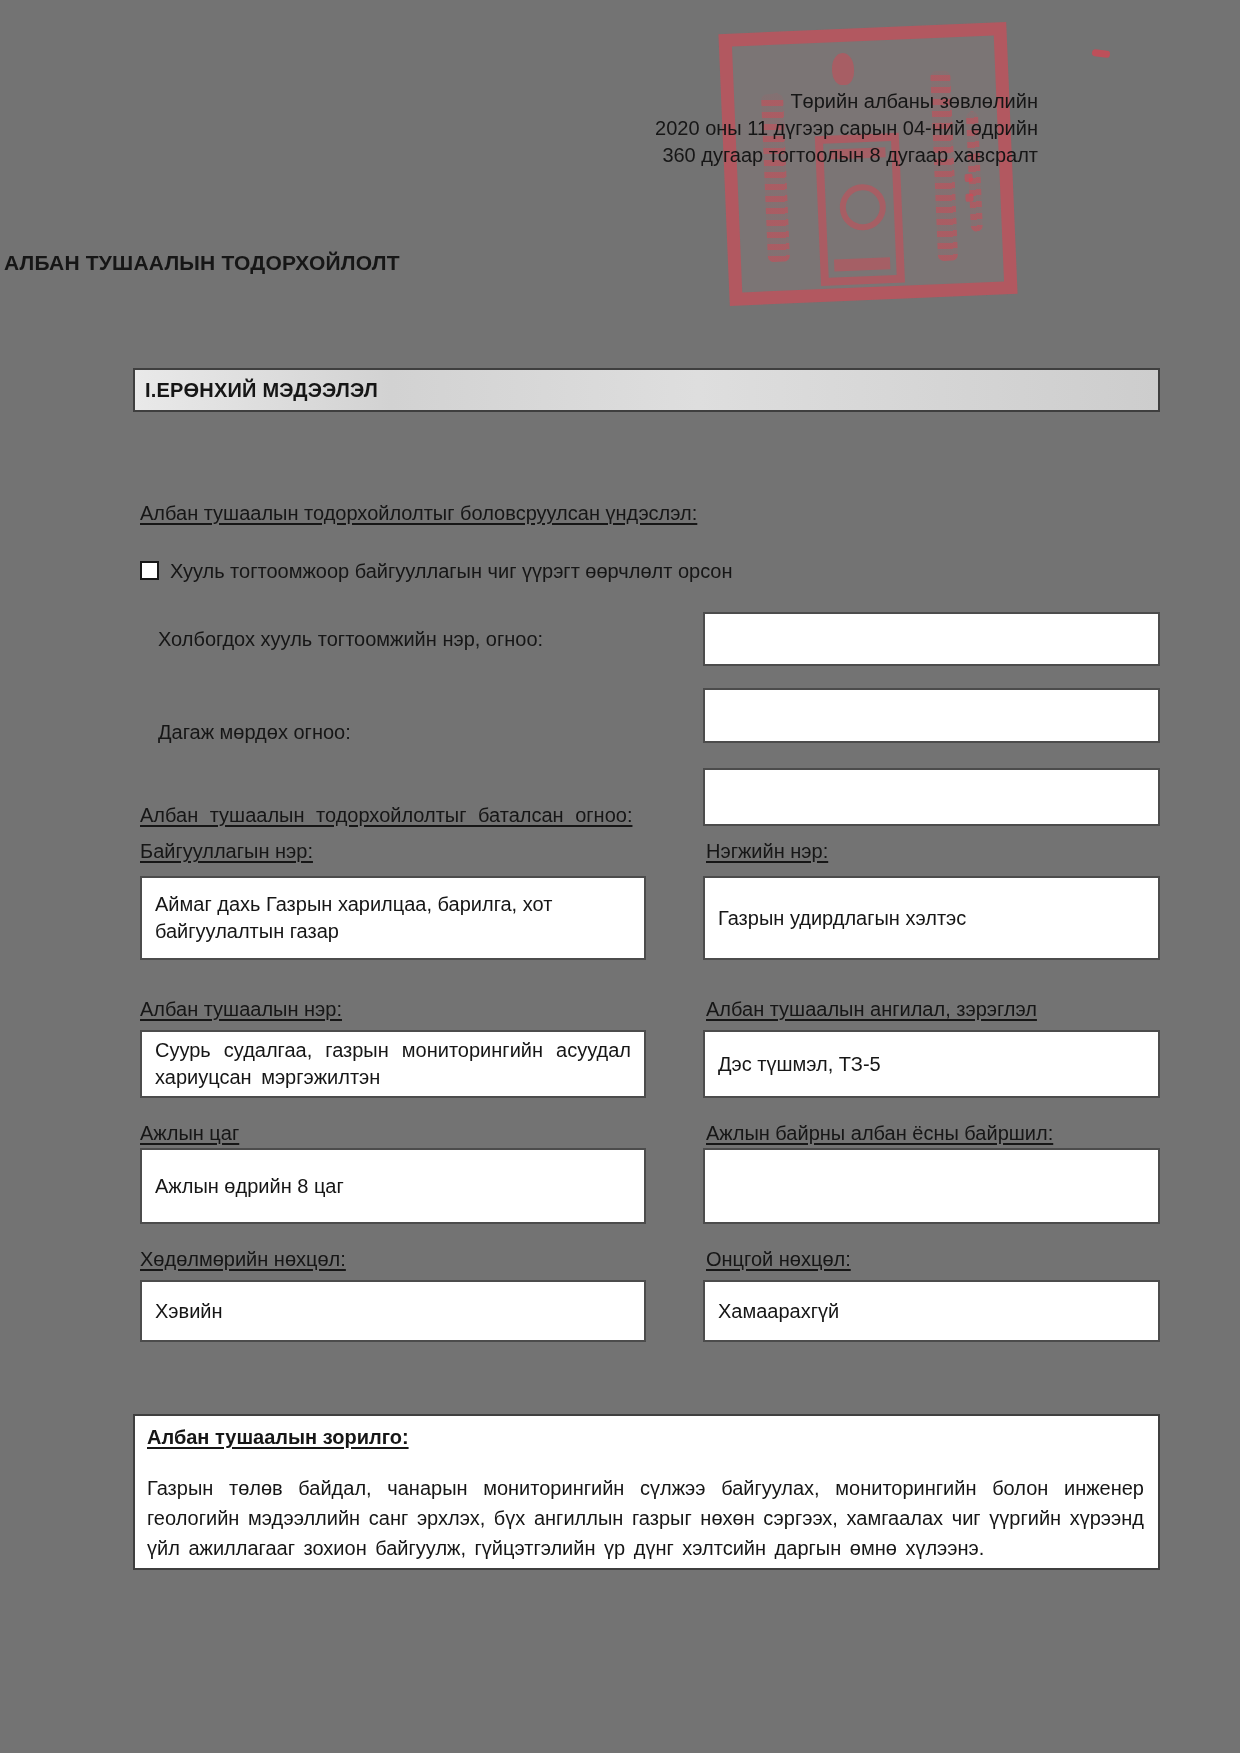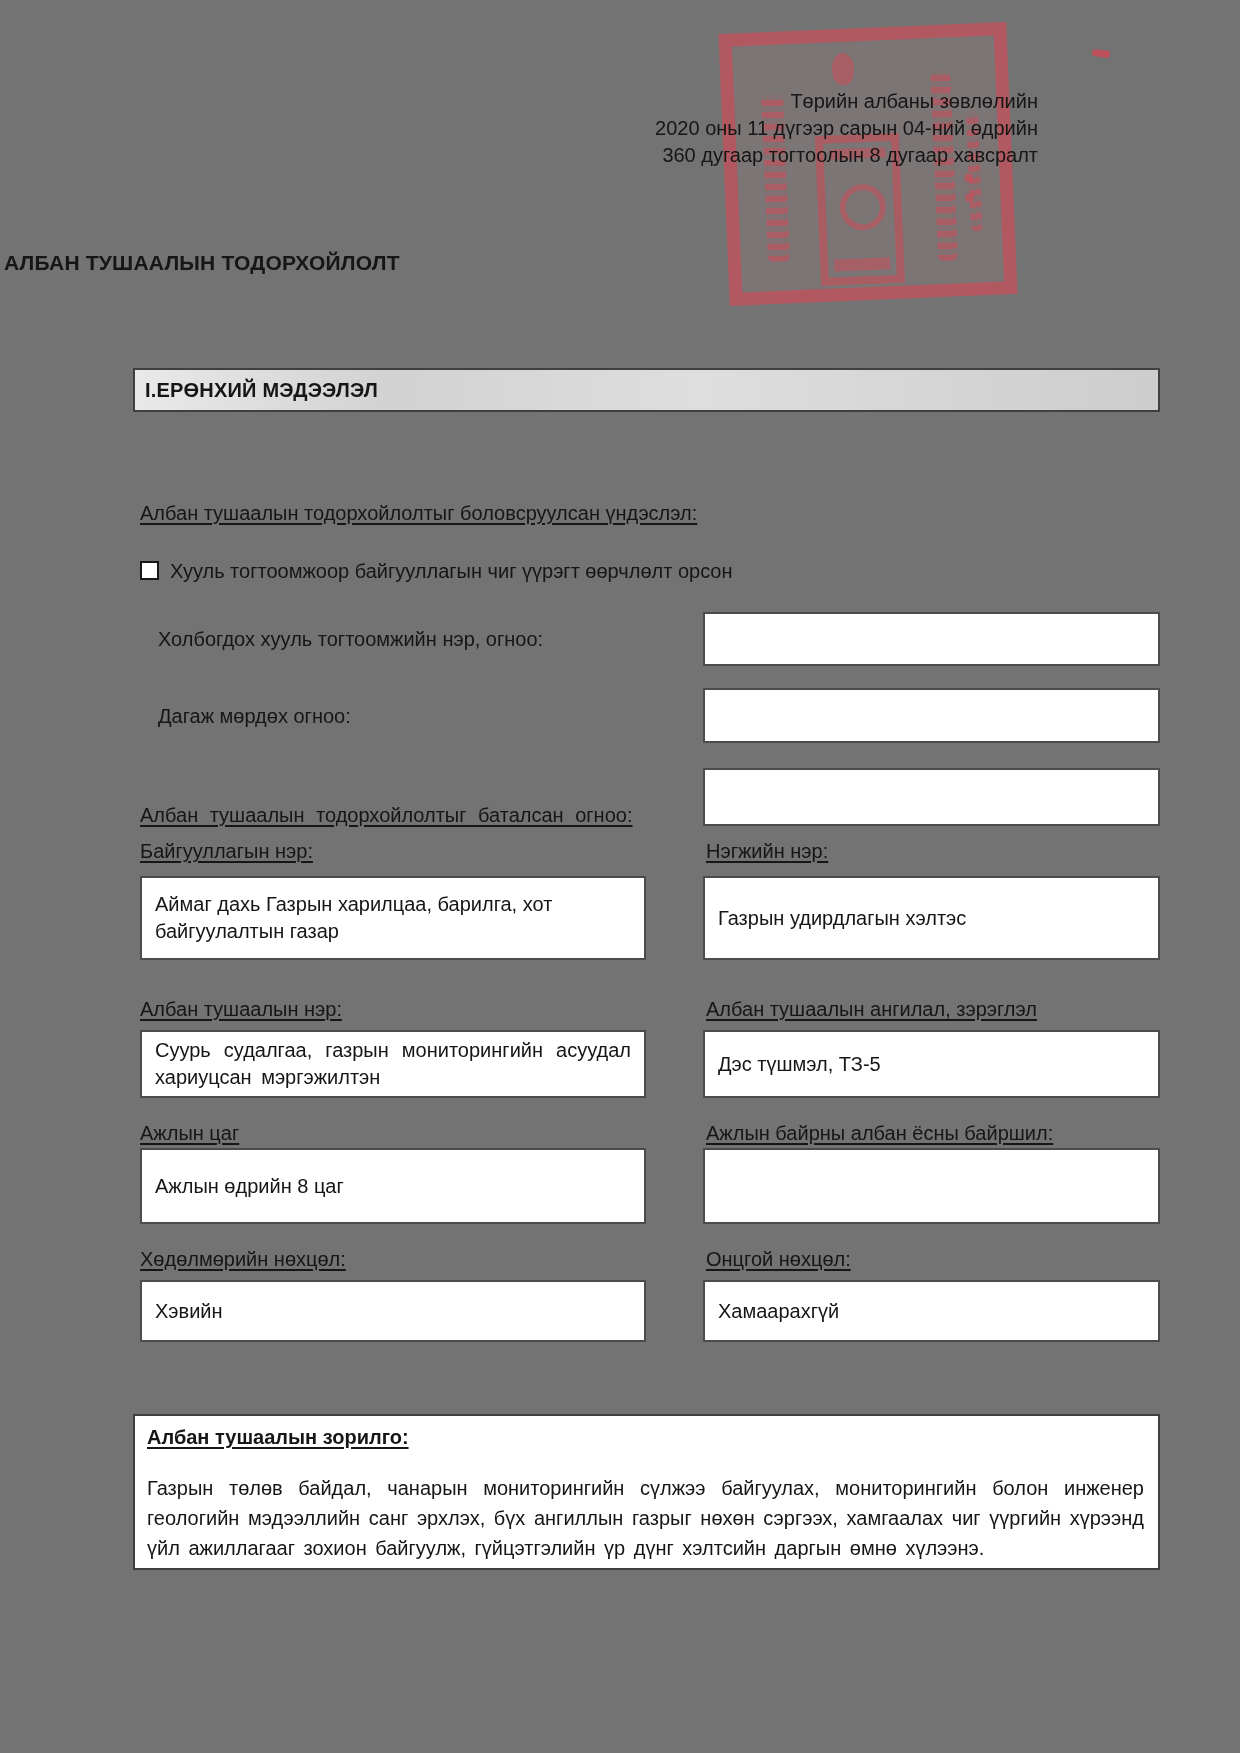--- a/index.html
+++ b/index.html
@@ -75,21 +75,21 @@
   .fbox{border:2px solid #4c4c4c;background:#fff;display:flex;align-items:center;
         font-size:20px;line-height:27px;padding:4px 13px;}
   .rcol-box{left:570px;width:457px;}
   .lcol-box{left:7px;width:506px;}
   .rcol-lbl{left:573px;}
   .lcol-lbl{left:7px;}
 
   .box-law{top:244px;height:54px;}
   .lbl-law{top:258px;left:25px;width:520px;}
   .box-follow{top:320px;height:55px;}
-  .lbl-follow{top:335px;left:25px;}
+  .lbl-follow{top:351px;left:25px;}
   .box-approved{top:400px;height:58px;}
   .lbl-approved{top:402px;left:7px;width:496px;text-align:justify;word-spacing:6px;margin-top:32px;}
 
   .row-lblA{top:470px;}
   .row-boxA{top:508px;height:84px;}
   .row-lblB{top:628px;}
   .row-boxB{top:662px;height:68px;}
   .row-lblC{top:752px;}
   .row-boxC{top:780px;height:76px;}
   .row-lblD{top:878px;}

